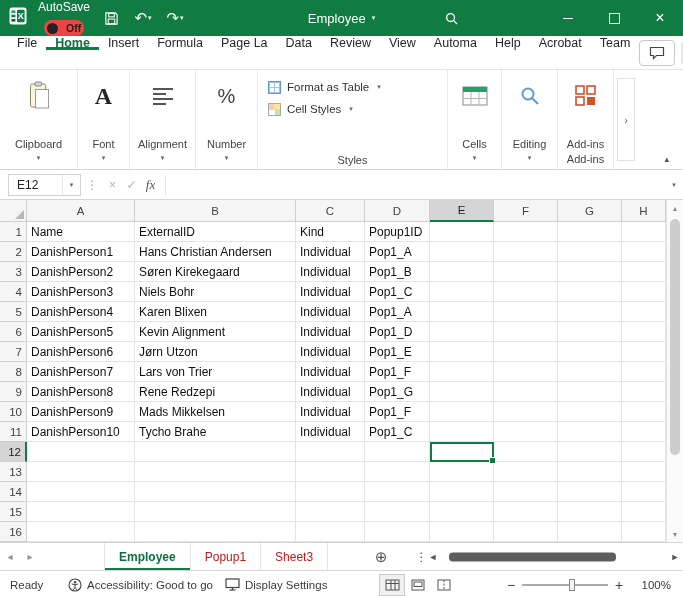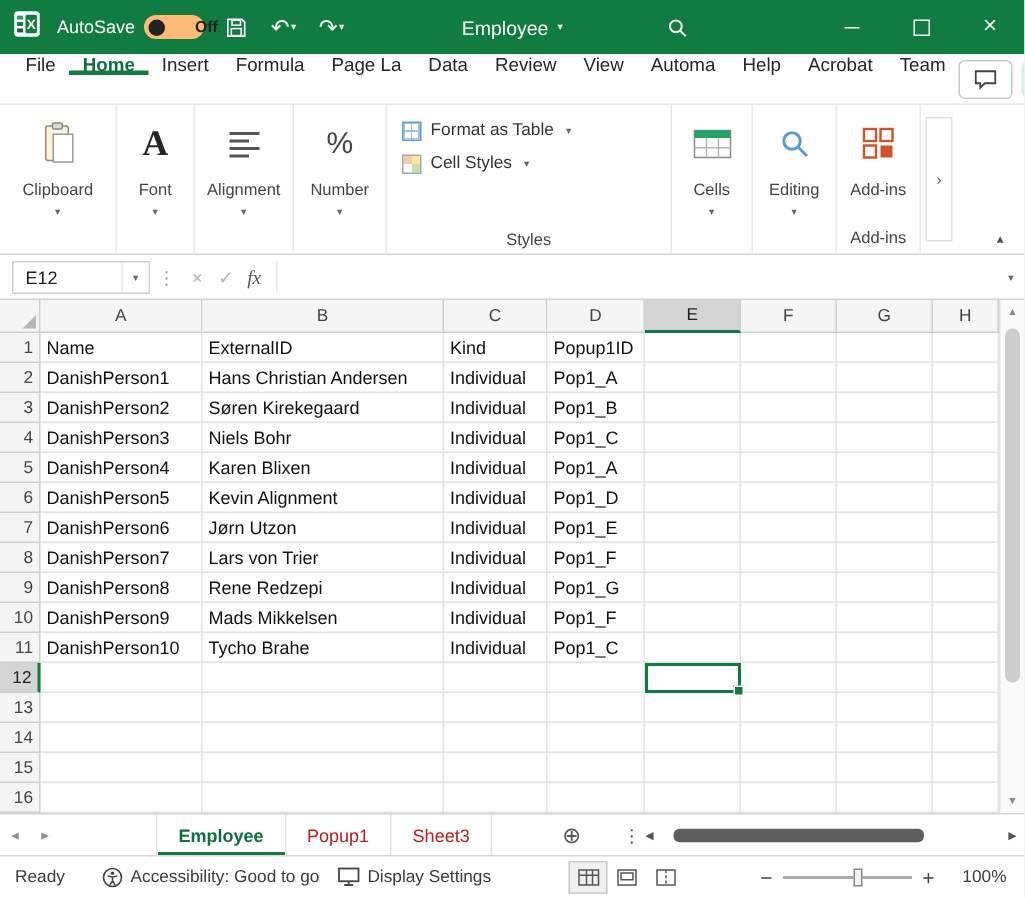--- a/index.html
+++ b/index.html
@@ -2,22 +2,22 @@
 <html><head>
 <meta charset="utf-8">
 <style>
   html,body{margin:0;padding:0;background:#e8e8e8;}
   .window{position:relative;width:683px;height:598px;background:#fff;overflow:hidden;
     font-family:"Liberation Sans",sans-serif;}
 
   
   .titlebar{position:absolute;top:0;left:0;right:0;height:36px;background:#107C41;display:flex;align-items:center;color:#fff;}
   .tb-left{display:flex;align-items:center;gap:10px;padding-left:8px;}
-  .autosave{display:flex;align-items:center;gap:6px;font-size:12px;}
-  .toggle{width:40px;height:16px;background:#fdba74;border-radius:9px;display:flex;align-items:center;padding:0 3px;gap:20px;box-sizing:border-box;cursor:pointer;}
+  .autosave{display:flex;align-items:center;gap:6px;font-size:12px;flex-direction:column;}
+  .toggle{width:40px;height:16px;background:#ef4444;border-radius:9px;display:flex;align-items:center;padding:0 3px;gap:8px;box-sizing:border-box;cursor:pointer;}
   .knob{width:11px;height:11px;border-radius:50%;background:#232323;flex:none;}
   .toggle-state{color:#1f1f1f;font-size:10.5px;font-weight:bold;line-height:1;}
   .tb-iconbtn{min-width:22px;height:28px;display:flex;align-items:center;justify-content:center;gap:1px;font-size:15px;cursor:pointer;}
   .tb-chev{font-size:7px;opacity:.95;}
   .doc-title{position:absolute;left:50%;top:0;height:36px;transform:translateX(-50%);display:flex;align-items:center;gap:6px;font-size:13px;cursor:pointer;}
   .tb-search{position:absolute;right:214px;top:0;width:36px;height:36px;display:flex;align-items:center;justify-content:center;cursor:pointer;}
   .win-controls{position:absolute;right:0;top:0;height:36px;display:flex;}
   .win-btn{width:46px;height:36px;display:flex;align-items:center;justify-content:center;cursor:pointer;color:#fff;font-size:16px;}
   .min-bar{width:10px;height:1px;background:#fff;}
   .max-box{width:9px;height:9px;border:1px solid #fff;}
@@ -27,21 +27,21 @@
   .rtab{padding:0 9px;display:flex;align-items:center;font-size:12.5px;color:#262626;cursor:pointer;white-space:nowrap;}
   .rtab.active{color:#0E703C;font-weight:bold;box-shadow:inset 0 -3px 0 #107C41;}
   .tabrow-right{margin-left:auto;display:flex;align-items:center;gap:6px;padding-right:8px;}
   .comment-btn{width:34px;height:24px;border:1px solid #C9C9C9;border-radius:4px;display:flex;align-items:center;justify-content:center;cursor:pointer;background:#fff;}
   .share-btn{height:24px;border-radius:4px;background:#DCEEE4;display:flex;align-items:center;gap:4px;padding:0 7px;color:#0E703C;cursor:pointer;}
 
   
   .ribbon{position:absolute;top:70px;left:0;right:0;height:100px;background:#fff;border-bottom:1px solid #D5D5D5;display:flex;align-items:stretch;box-sizing:border-box;}
   .rgroup{display:flex;flex-direction:column;align-items:center;padding:8px 4px 4px;border-right:1px solid #EAEAEA;box-sizing:border-box;cursor:pointer;}
   .rgroup .gicon{height:36px;display:flex;align-items:center;justify-content:center;}
-  .glabel{font-size:11px;color:#444;margin-top:7px;white-space:nowrap;}
+  .glabel{font-size:11px;color:#444;margin-top:24px;white-space:nowrap;}
   .gchev{font-size:7px;color:#666;margin-top:4px;}
   .g-clipboard{width:78px;} .g-font{width:52px;} .g-align{width:66px;} .g-number{width:62px;}
   .g-styles{width:190px;align-items:flex-start;padding:6px 10px 3px;}
   .g-cells{width:54px;} .g-editing{width:56px;} .g-addins{width:56px;}
   .style-item{display:flex;align-items:center;gap:6px;font-size:11.5px;color:#333;height:22px;cursor:pointer;white-space:nowrap;}
   .style-item .chev{font-size:7px;color:#666;margin-left:2px;}
   .styles-label{align-self:center;font-size:11px;color:#444;margin-top:auto;}
   .addins-grplabel{font-size:11px;color:#444;margin-top:auto;}
   .mini-icon{width:13px;height:13px;flex:none;border:1px solid #A9A9A9;box-sizing:border-box;}
   .cf-icon{background:linear-gradient(180deg,#F4B183 0 50%,#9DC3E6 50% 100%);}
@@ -49,21 +49,21 @@
      repeating-linear-gradient(0deg,#9DC3E6 0 1px,transparent 1px 5px),
      repeating-linear-gradient(90deg,#9DC3E6 0 1px,transparent 1px 5px),#fff;}
   .cs-icon{background:conic-gradient(#FFE699 0 25%,#C6E0B4 0 50%,#fff 0 75%,#F8CBAD 0 100%);}
   .font-A{font-family:"Liberation Serif",serif;font-size:24px;font-weight:bold;color:#262626;line-height:1;}
   .pct{font-size:20px;color:#444;line-height:1;}
   .more-groups{width:16px;margin:8px 3px;border:1px solid #E1E1E1;display:flex;align-items:center;justify-content:center;color:#666;font-size:11px;cursor:pointer;}
   .collapse-ribbon{position:absolute;right:14px;bottom:5px;color:#555;font-size:9px;cursor:pointer;}
 
   
   .formulabar{position:absolute;top:170px;left:0;right:0;height:30px;background:#fff;border-bottom:1px solid #D5D5D5;display:flex;align-items:center;box-sizing:border-box;}
-  .namebox{width:92px;height:22px;margin-left:8px;border:1px solid #D1D1D1;display:flex;align-items:stretch;font-size:12px;color:#222;box-sizing:border-box;}
+  .namebox{width:73px;height:22px;margin-left:8px;border:1px solid #D1D1D1;display:flex;align-items:stretch;font-size:12px;color:#222;box-sizing:border-box;}
   .namebox .val{flex:1;display:flex;align-items:center;padding-left:8px;}
   .nb-chev{width:17px;border-left:1px solid #E6E6E6;color:#666;font-size:7px;display:flex;align-items:center;justify-content:center;cursor:pointer;}
   .fb-dots{color:#9a9a9a;margin:0 5px;font-size:12px;}
   .fb-btn{width:19px;text-align:center;font-size:12px;color:#B3B3B3;cursor:pointer;}
   .fb-fx{color:#555;font-style:italic;font-family:"Liberation Serif",serif;font-size:13px;}
   .fb-divider{width:1px;height:20px;background:#E6E6E6;margin:0 5px;}
   .fb-input{flex:1;height:100%;cursor:text;font-size:12px;display:flex;align-items:center;padding-left:4px;color:#111;}
   .fb-chev{width:18px;color:#666;font-size:7px;text-align:center;cursor:pointer;}
 
   

